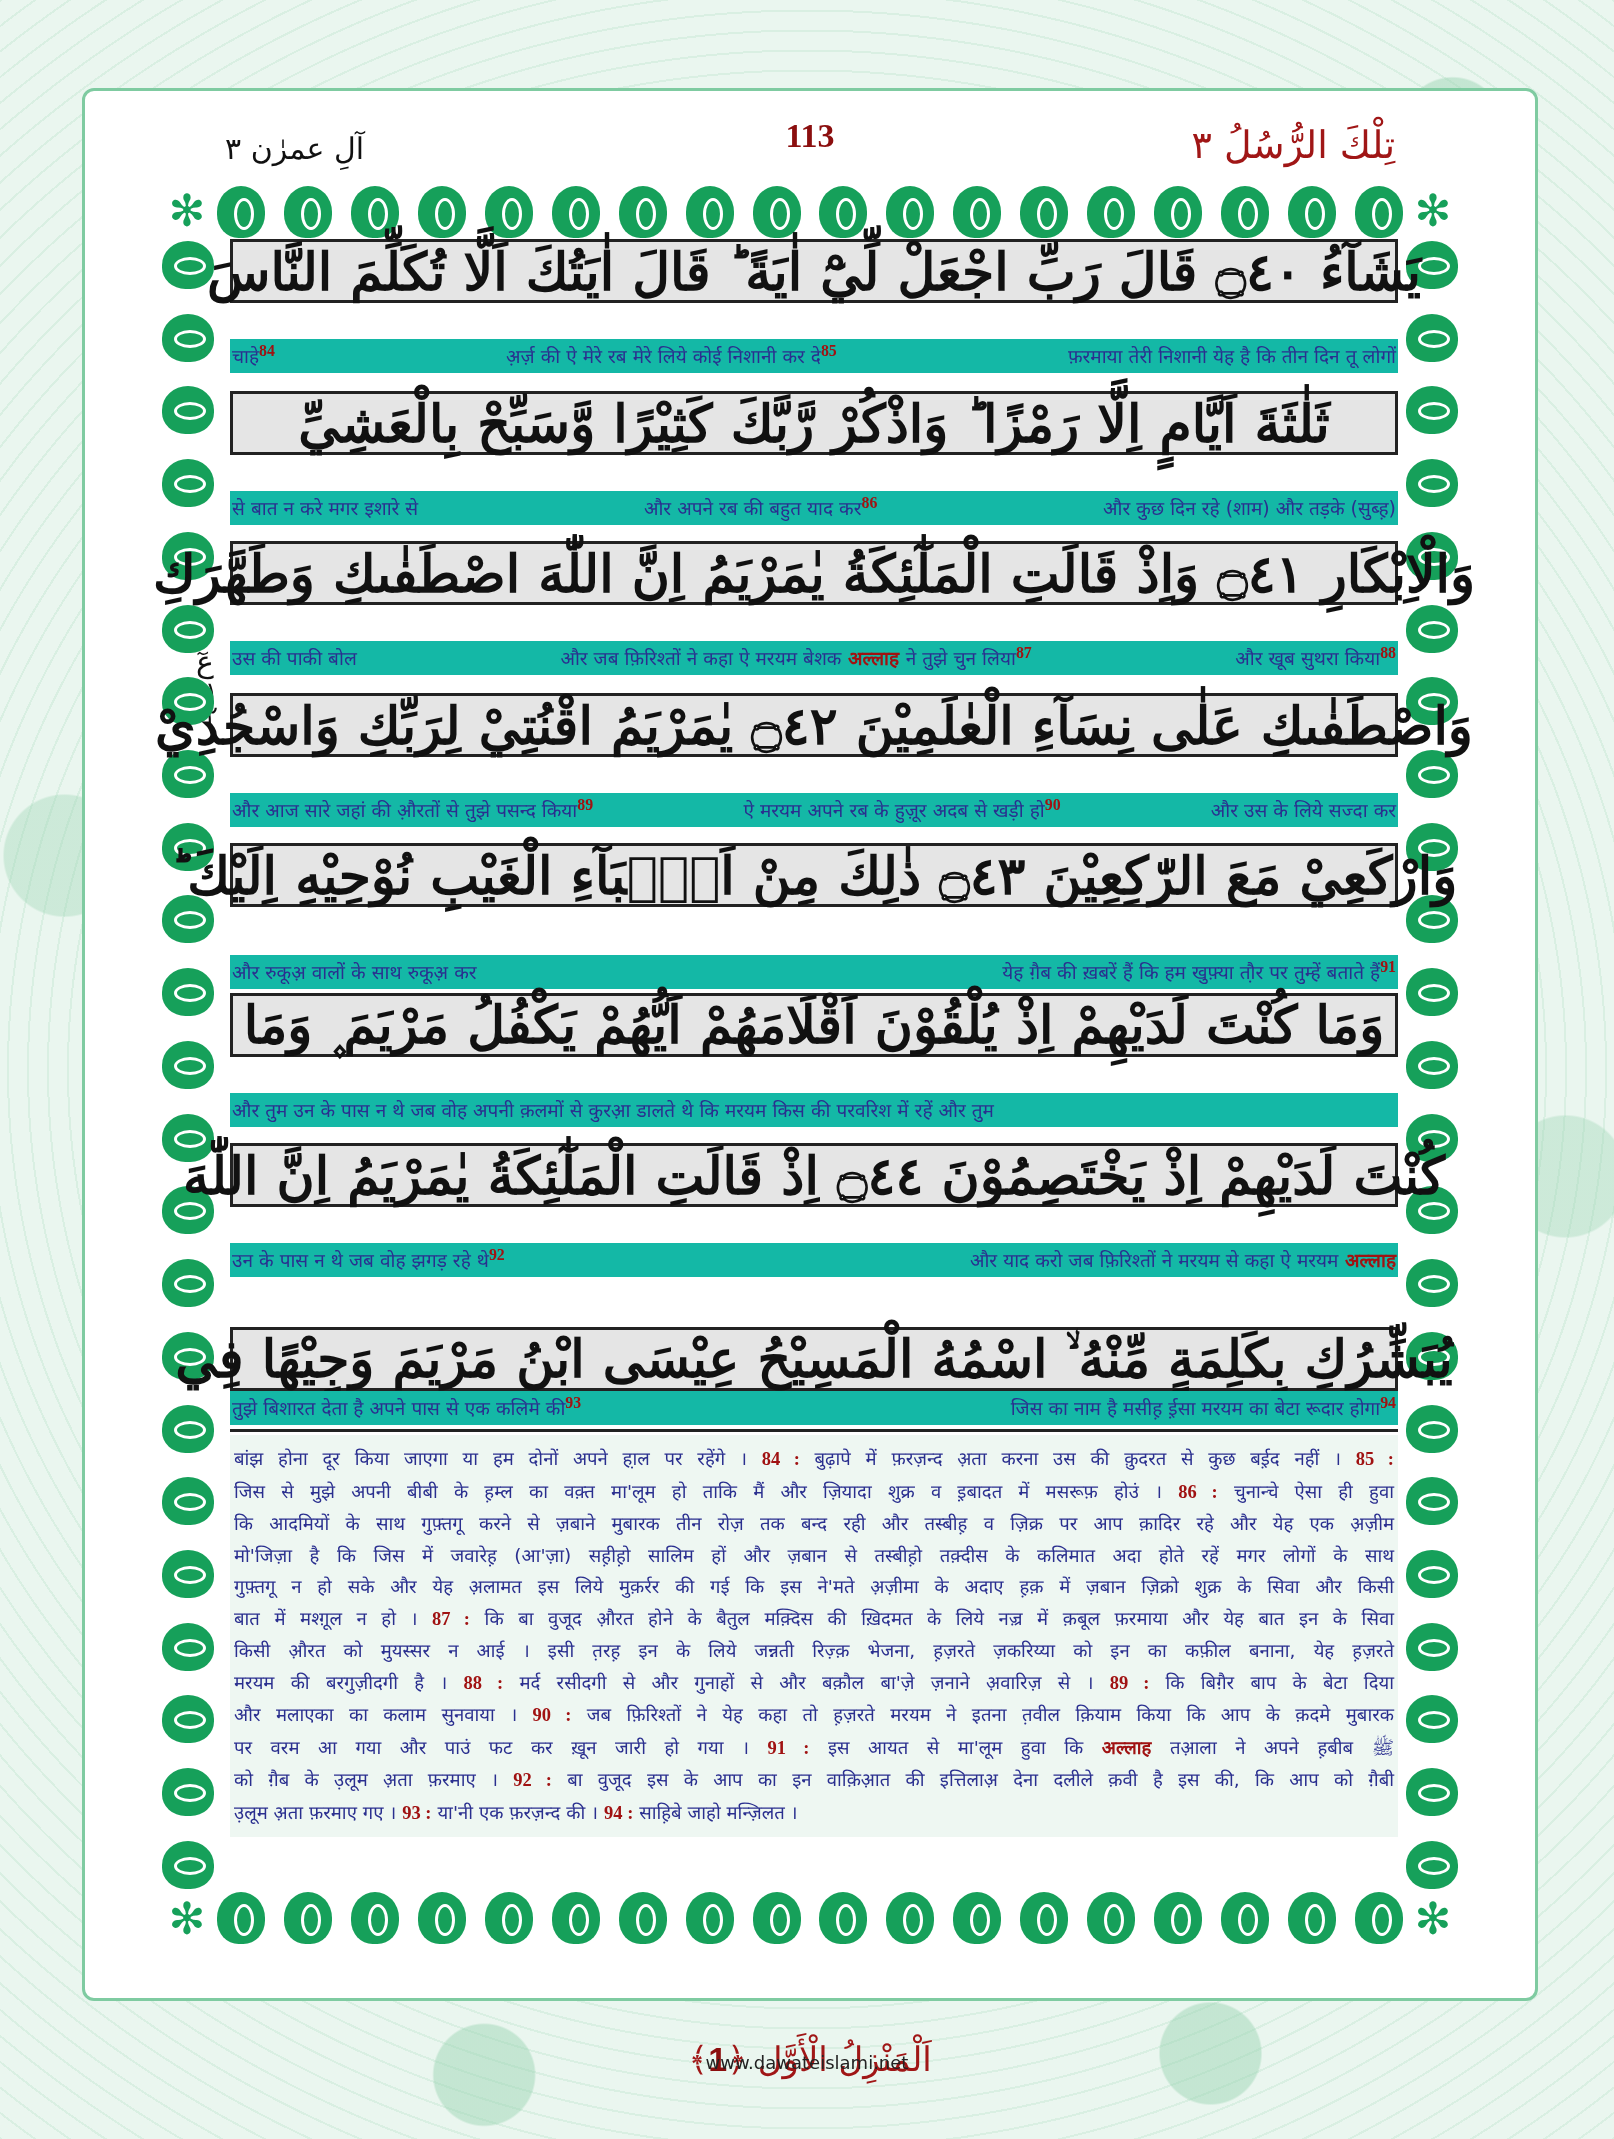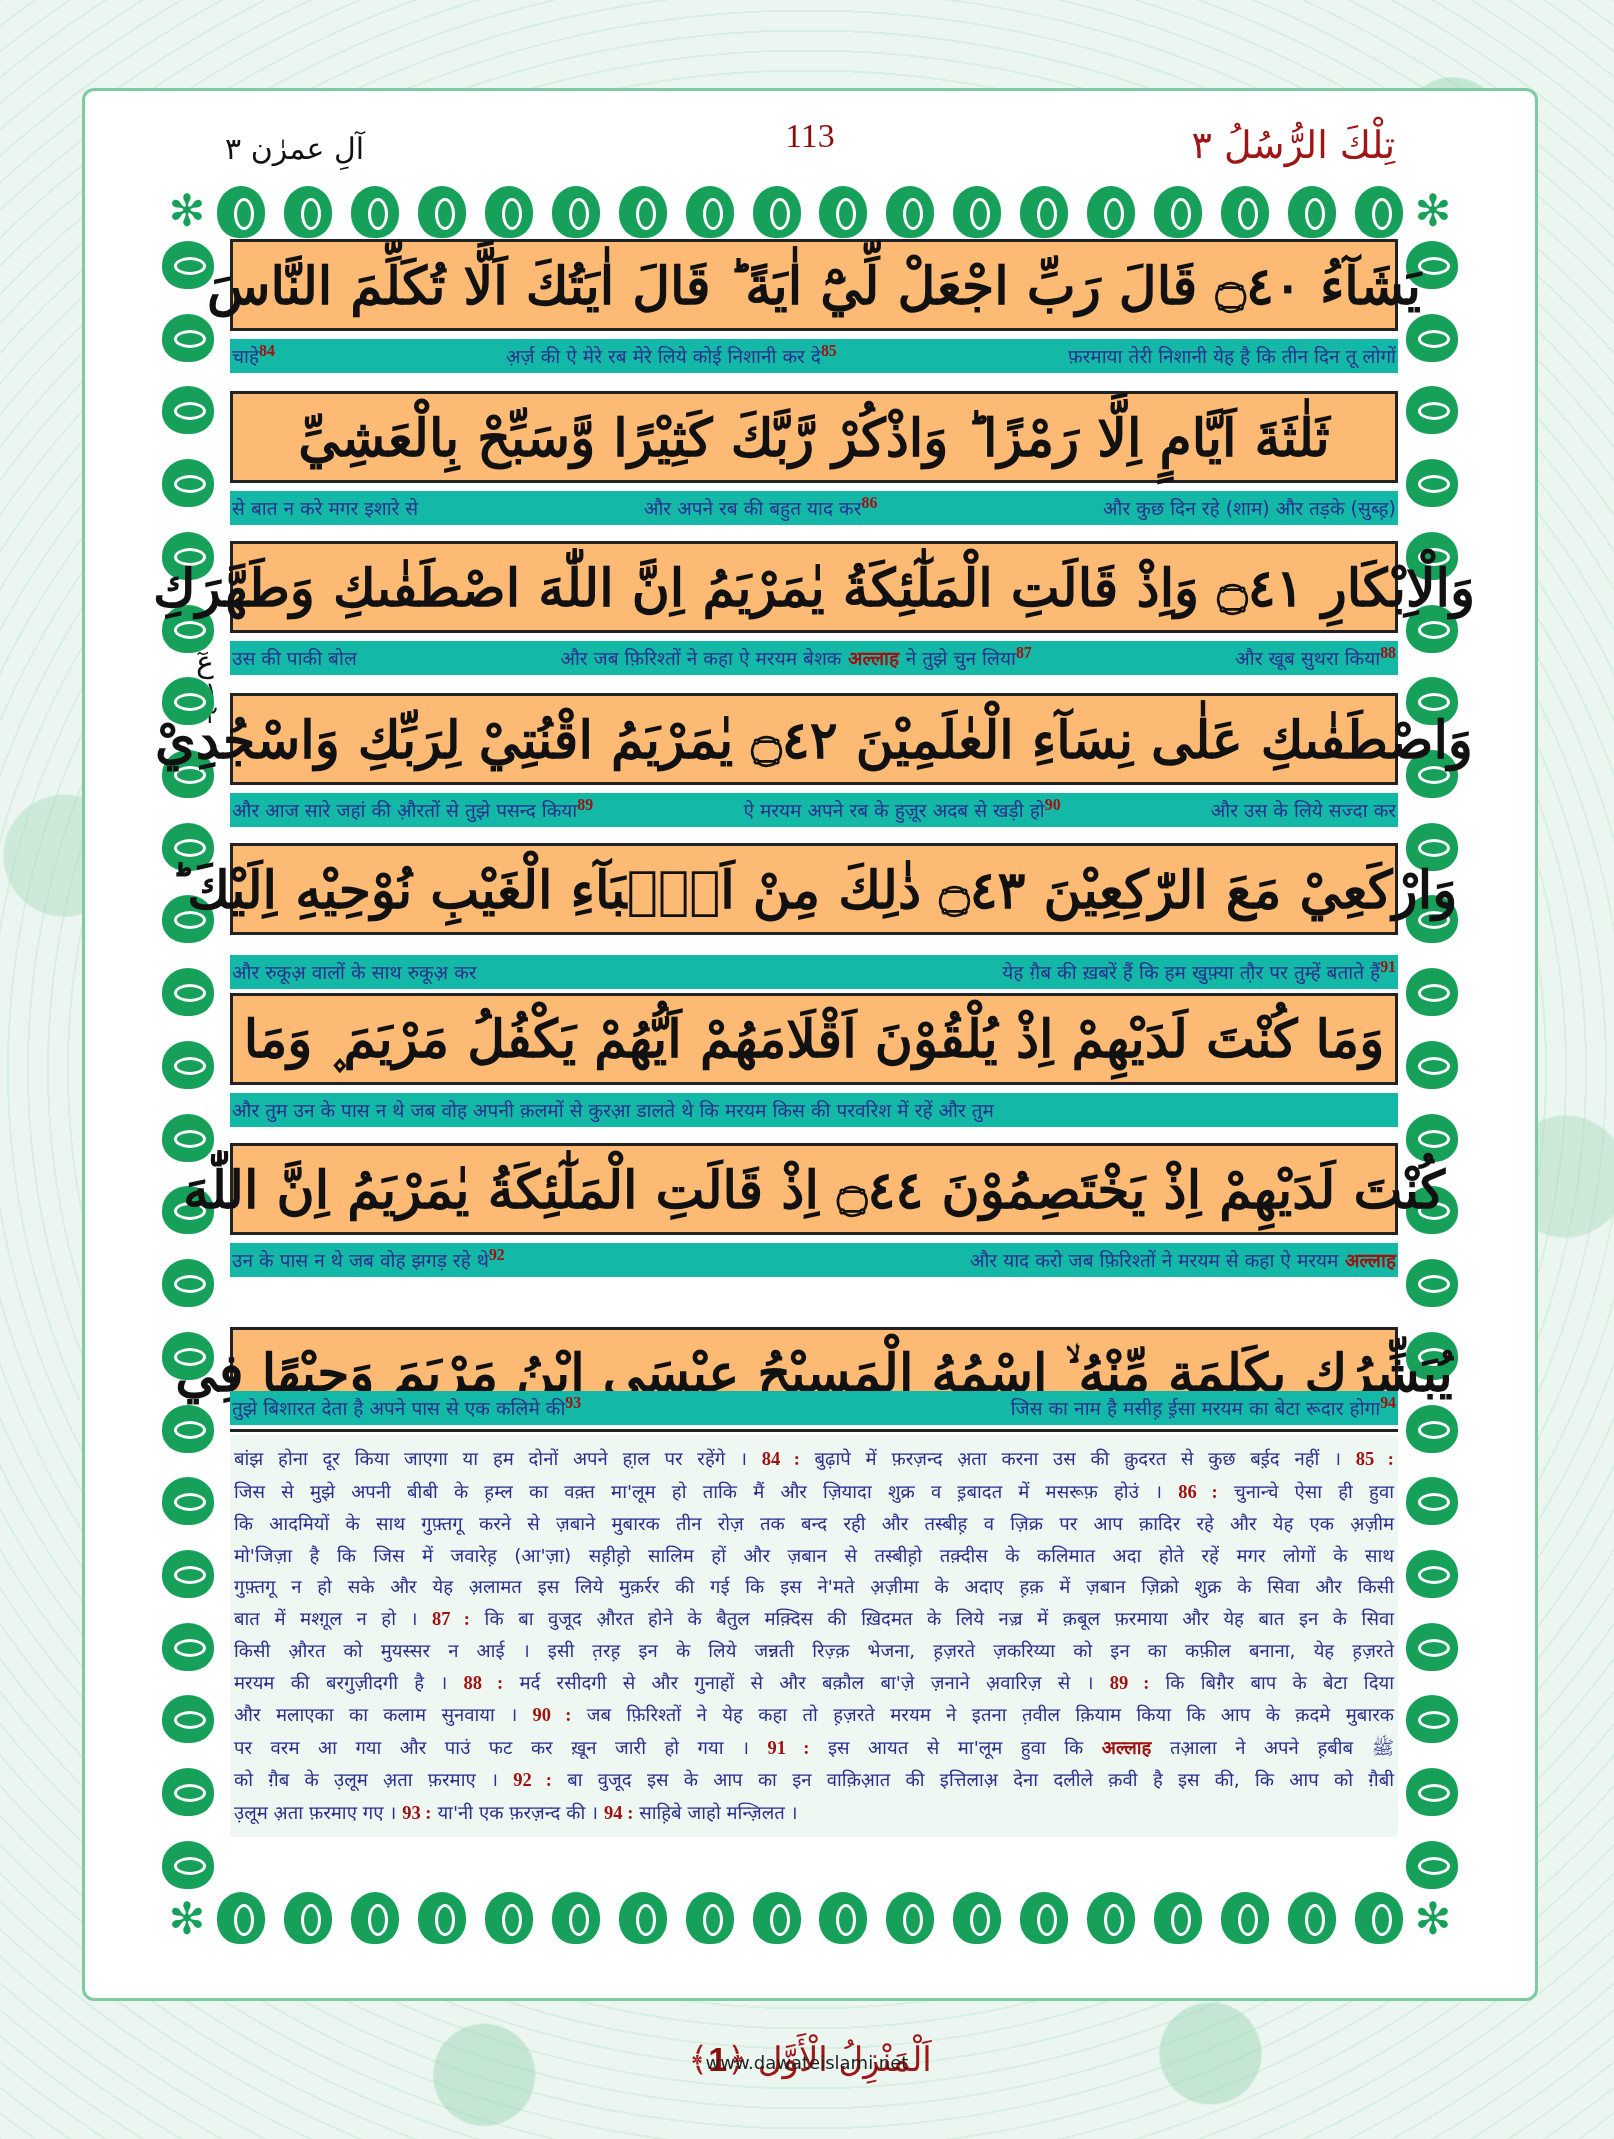--- a/index.html
+++ b/index.html
@@ -17,42 +17,42 @@
       radial-gradient(circle at 97% 55%, rgba(150,210,175,.35) 0 60px, transparent 62px),
       radial-gradient(circle at 30% 97%, rgba(150,210,175,.45) 0 50px, transparent 52px),
       radial-gradient(circle at 75% 96%, rgba(150,210,175,.45) 0 50px, transparent 52px),
       repeating-radial-gradient(circle at 50% 50%, #eaf6ef 0 18px, #d9efe2 18px 20px);
   }
   .page {
     position:absolute; left:82px; top:88px; width:1450px; height:1907px;
     background:#ffffff; border:3px solid #7fcba1; border-radius:12px;
   }
   .hdr-left { position:absolute; left:140px; top:40px; font-family:"DejaVu Serif", serif; font-size:30px; color:#111; direction:rtl; }
-  .hdr-center { position:absolute; left:0; right:0; top:26px; text-align:center; font-family:"Liberation Serif", serif; font-weight:normal; font-size:34px; color:#8b0e0e; }
+  .hdr-center { position:absolute; left:0; right:0; top:26px; text-align:center; font-family:"Liberation Serif", serif; font-weight:bold; font-size:34px; color:#8b0e0e; }
   .hdr-right { position:absolute; right:140px; top:32px; font-family:"DejaVu Serif", serif; font-size:38px; color:#a01616; direction:rtl; }
 
   .border-frame { position:absolute; left:72px; top:90px; width:1306px; height:1768px; }
   .border-row { position:absolute; left:60px; right:60px; height:58px; display:flex; justify-content:space-between; align-items:center; }
   .border-col { position:absolute; top:60px; bottom:60px; width:58px; display:flex; flex-direction:column; justify-content:space-between; align-items:center; }
   .orn {
     width:48px; height:52px; border-radius:50% 50% 45% 45%;
     background:#16a05a; position:relative;
   }
   .orn::after {
     content:""; position:absolute; left:17px; top:12px; width:14px; height:26px;
     border:3px solid #fff; border-radius:50% 50% 50% 50%;
   }
   .border-col .orn { width:52px; height:48px; }
   .border-col .orn::after { left:12px; top:16px; width:26px; height:12px; }
   .corner { position:absolute; width:60px; height:60px; color:#16a05a; font-size:44px; line-height:60px; text-align:center; }
 
   .content { position:absolute; left:145px; top:148px; width:1160px; }
   .ayah-box {
-    position:absolute; left:0; width:1168px; height:92px;
-    background:#fdba74; border:3px solid #222; box-sizing:border-box;
+    position:absolute; left:0; width:1168px; height:64px;
+    background:#e5e5e5; border:3px solid #222; box-sizing:border-box;
     display:flex; align-items:center; justify-content:center;
   }
   .ayah-text {
     font-family:"DejaVu Serif", serif; font-size:52px; font-weight:bold; color:#111;
     direction:rtl; white-space:nowrap; letter-spacing:1px;
   }
   .trans {
     position:absolute; left:0; width:1168px; height:34px;
     background:#14b8a6;
     font-family:"DejaVu Sans", sans-serif; font-size:19px; color:#2a2f8f;

